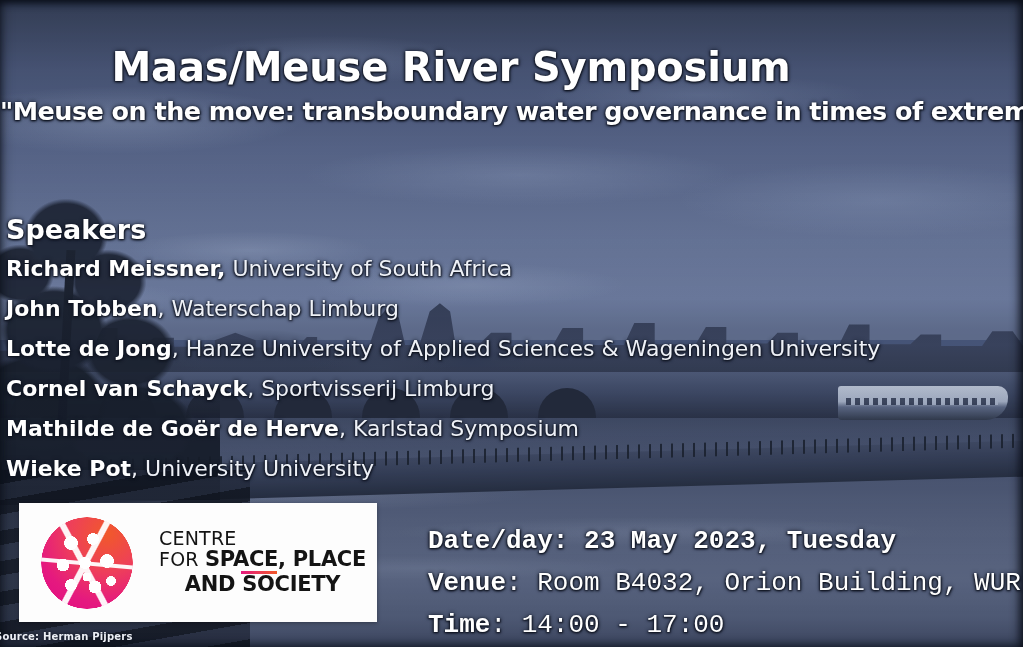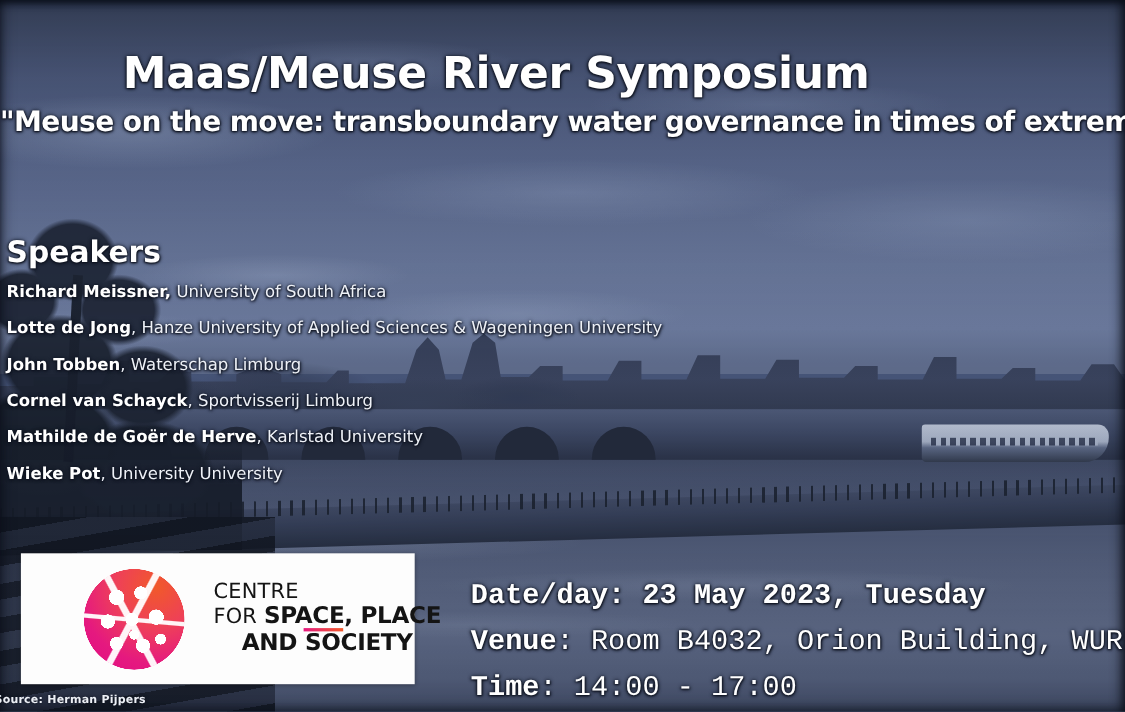--- a/index.html
+++ b/index.html
@@ -204,37 +204,36 @@
     font-family:"DejaVu Sans", sans-serif;
     font-weight:bold;
     font-size:27px;
     color:#ffffff;
     line-height:1;
     margin-bottom:15px;
     margin-top:28px;
   }
   .speaker-row {
     font-family:"DejaVu Sans", sans-serif;
-    font-size:15px;
+    font-size:22px;
     color:#f2f4f8;
     line-height:1;
     margin-bottom:18px;
     white-space:nowrap;
   }
   .speaker-row .sp-name { font-weight:bold; color:#ffffff; }
   .speaker-row .sp-affil { font-weight:normal; color:#eef1f7; }
 
   
   #logo-card {
     position:absolute; left:19px; top:503px;
     width:358px; height:119px;
     background:#fdfdfd;
     display:flex; align-items:center;
     box-shadow:0 1px 4px rgba(0,0,0,.35);
-    padding-left:35px;
   }
   #logo-mark {
     width:92px; height:92px; margin-left:22px;
     flex:none; position:relative;
     border-radius:50%;
     background:
       radial-gradient(circle at 72% 18%, #f1592a 0%, #ee3f5a 38%, #e5197f 70%, #e10a84 100%);
     -webkit-mask:
       radial-gradient(circle 46px at 46px 46px, #000 99%, transparent 100%);
     mask:
@@ -344,30 +343,30 @@
 
   <div id="subtitle" class="tshadow">"Meuse on the move: transboundary water governance in times of extremes"</div>
 
   <div id="speakers-block">
     <div id="speakers-heading" class="tshadow">Speakers</div>
 
     <div class="speaker-row tshadow">
       <span class="sp-name">Richard Meissner,</span><span class="sp-affil"> University of South Africa</span>
     </div>
     <div class="speaker-row tshadow">
+      <span class="sp-name">John Tobben</span><span class="sp-affil">, Waterschap Limburg</span>
+    </div>
+    <div class="speaker-row tshadow">
       <span class="sp-name">Lotte de Jong</span><span class="sp-affil">, Hanze University of Applied Sciences &amp; Wageningen University</span>
     </div>
     <div class="speaker-row tshadow">
-      <span class="sp-name">John Tobben</span><span class="sp-affil">, Waterschap Limburg</span>
-    </div>
-    <div class="speaker-row tshadow">
       <span class="sp-name">Cornel van Schayck</span><span class="sp-affil">, Sportvisserij Limburg</span>
     </div>
     <div class="speaker-row tshadow">
-      <span class="sp-name">Mathilde de Goër de Herve</span><span class="sp-affil">, Karlstad University</span>
+      <span class="sp-name">Mathilde de Goër de Herve</span><span class="sp-affil">, Karlstad Symposium</span>
     </div>
     <div class="speaker-row tshadow">
       <span class="sp-name">Wieke Pot</span><span class="sp-affil">, University University</span>
     </div>
   </div>
 
   <div id="logo-card">
     <div id="logo-mark"></div>
     <div id="logo-text">
       <div class="lg-line" id="lg-centre">CENTRE</div>

